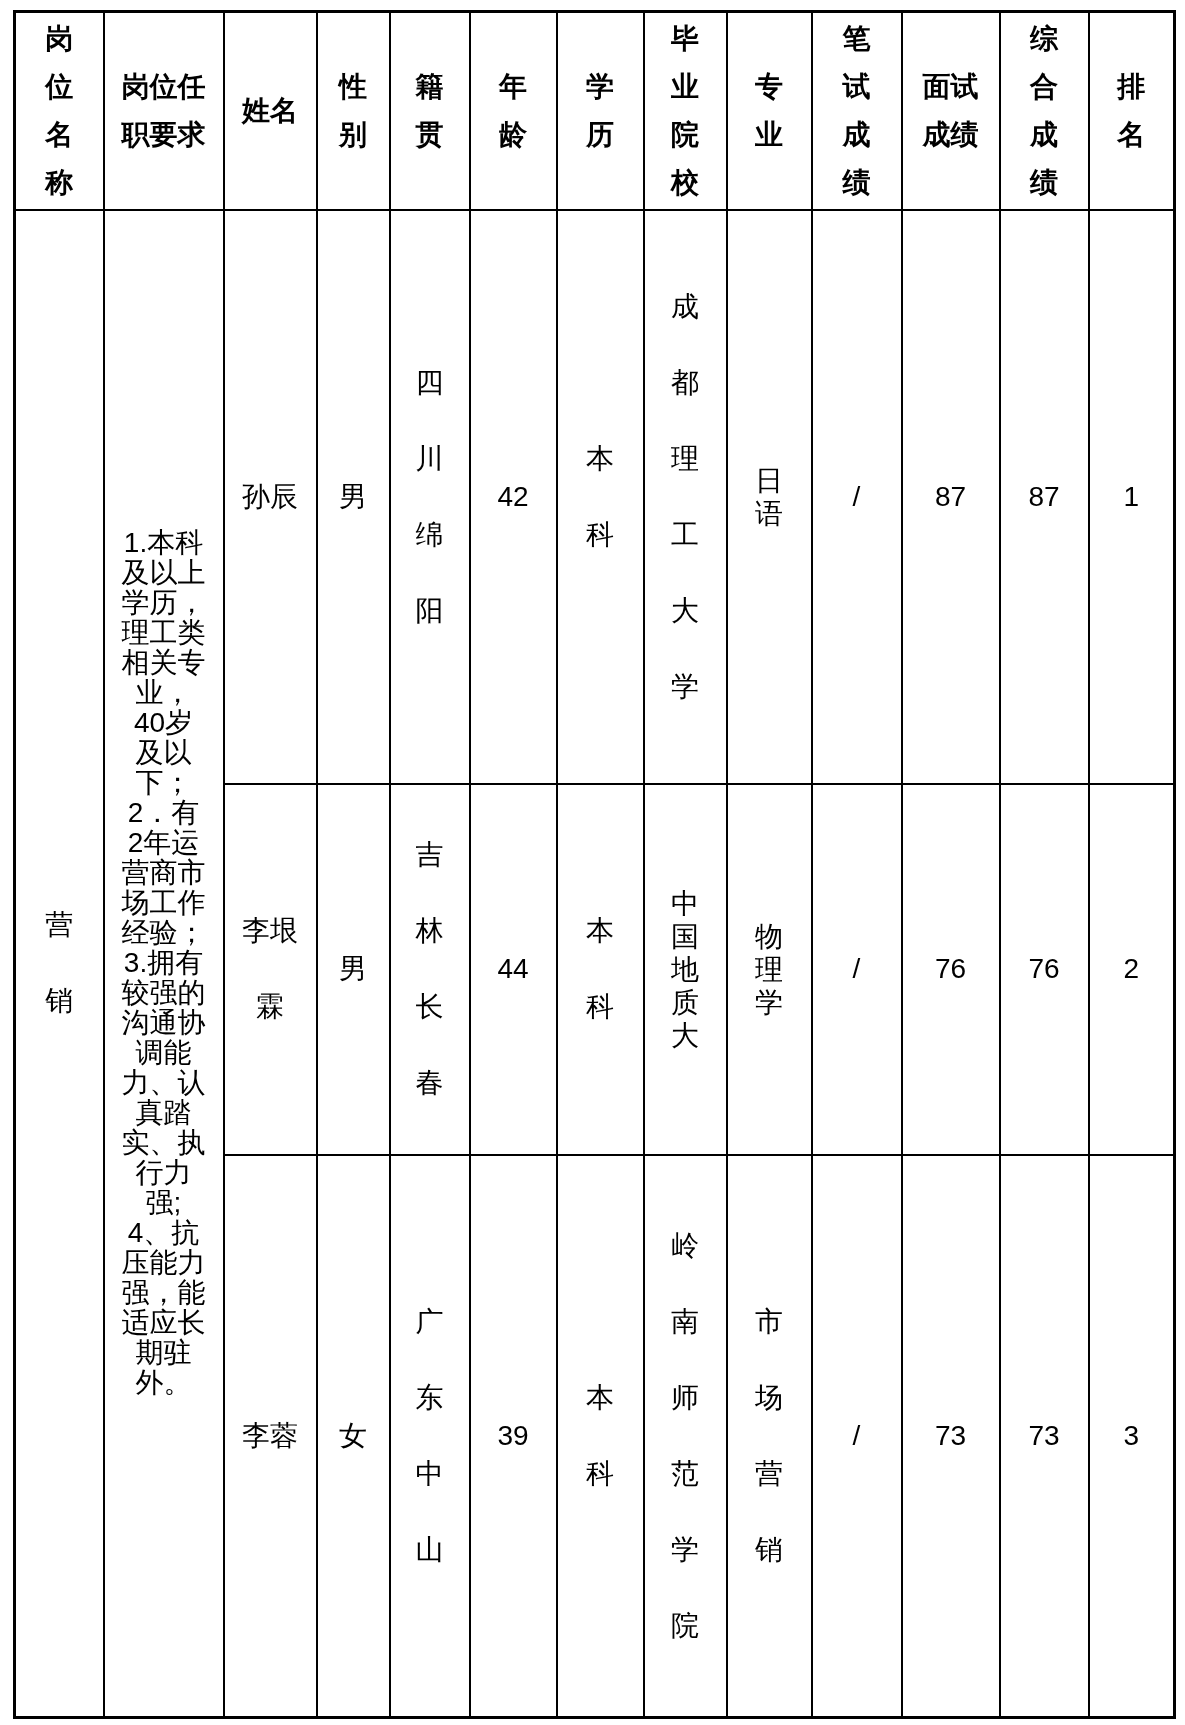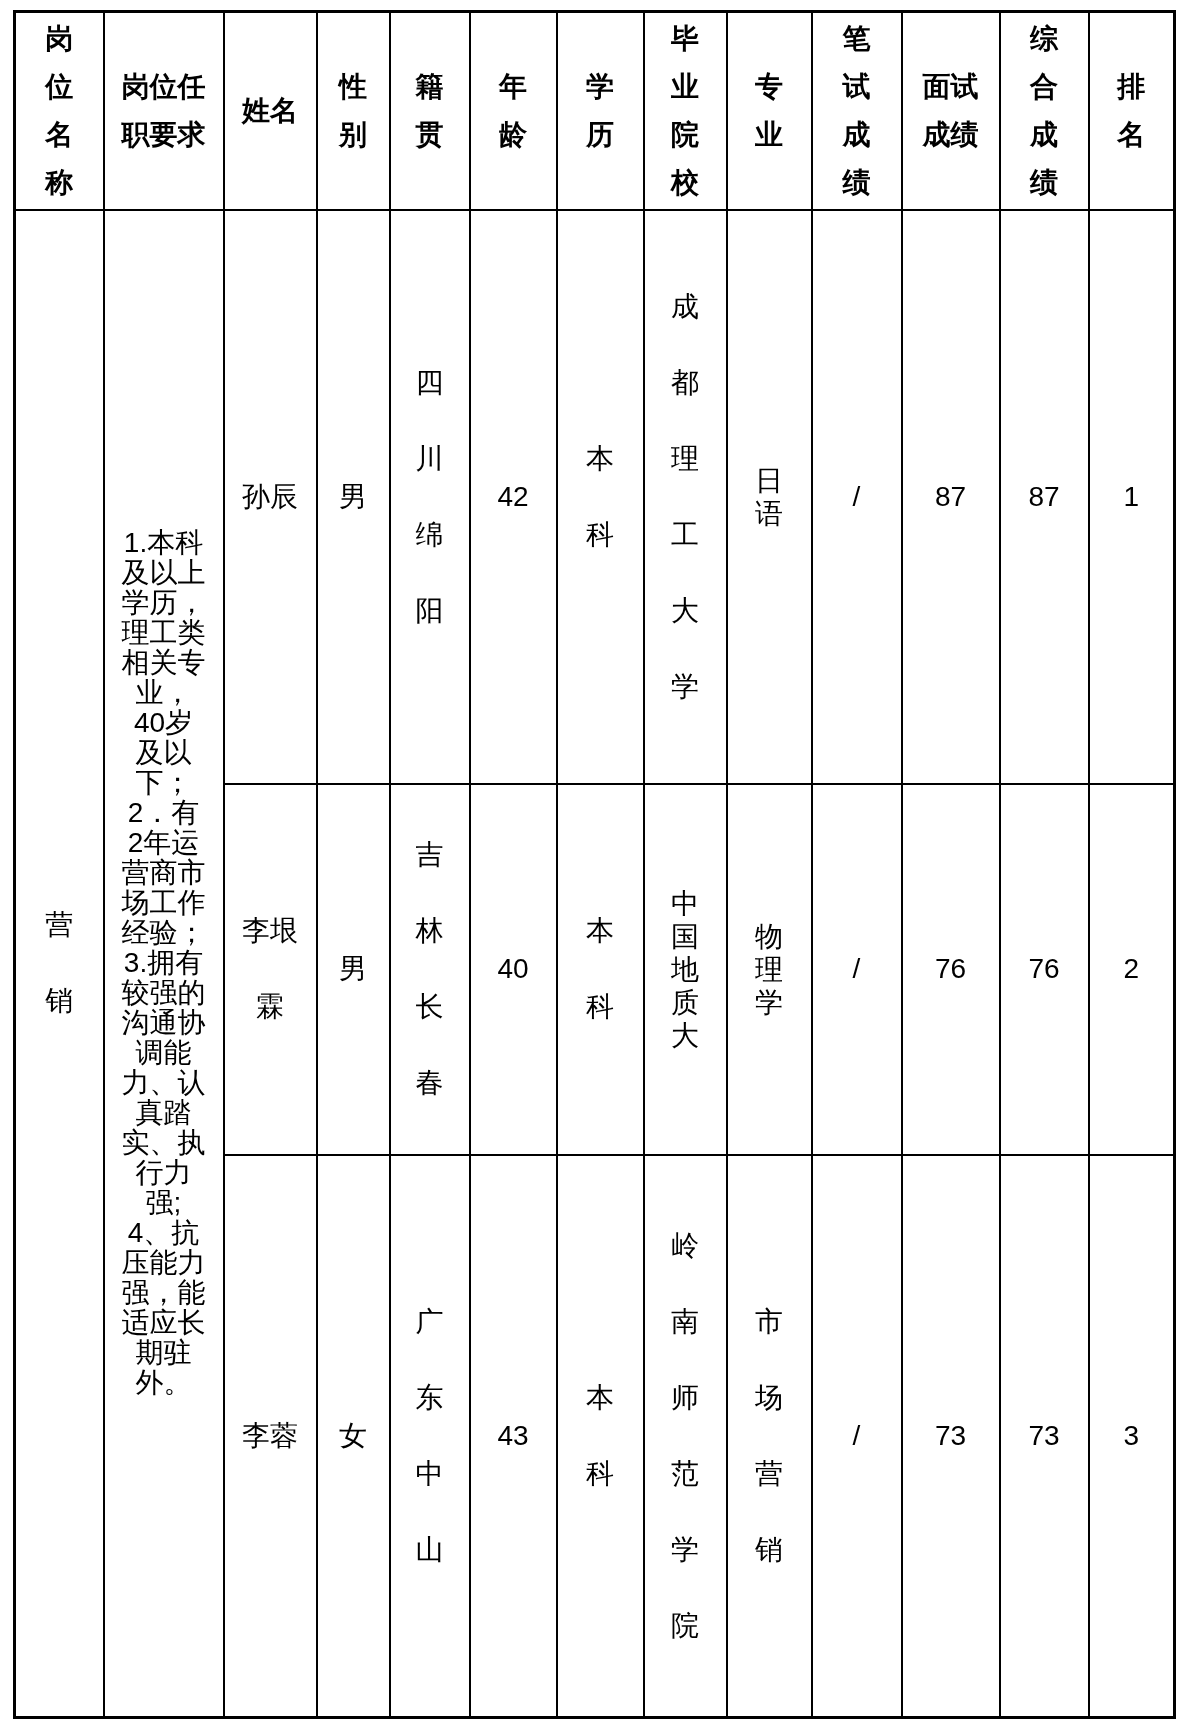--- a/index.html
+++ b/index.html
@@ -162,21 +162,21 @@
   </tr>
 
   <tr style="height:371px">
     <td class="loose">李垠
 霖</td>
     <td class="loose">男</td>
     <td class="loose">吉
 林
 长
 春</td>
-    <td class="loose">40</td>
+    <td class="loose">44</td>
     <td class="loose">本
 科</td>
     <td class="tight">中
 国
 地
 质
 大</td>
     <td class="tight">物
 理
 学</td>
@@ -186,21 +186,21 @@
     <td class="loose">2</td>
   </tr>
 
   <tr style="height:563px">
     <td class="loose">李蓉</td>
     <td class="loose">女</td>
     <td class="loose">广
 东
 中
 山</td>
-    <td class="loose">43</td>
+    <td class="loose">39</td>
     <td class="loose">本
 科</td>
     <td class="loose">岭
 南
 师
 范
 学
 院</td>
     <td class="loose">市
 场

